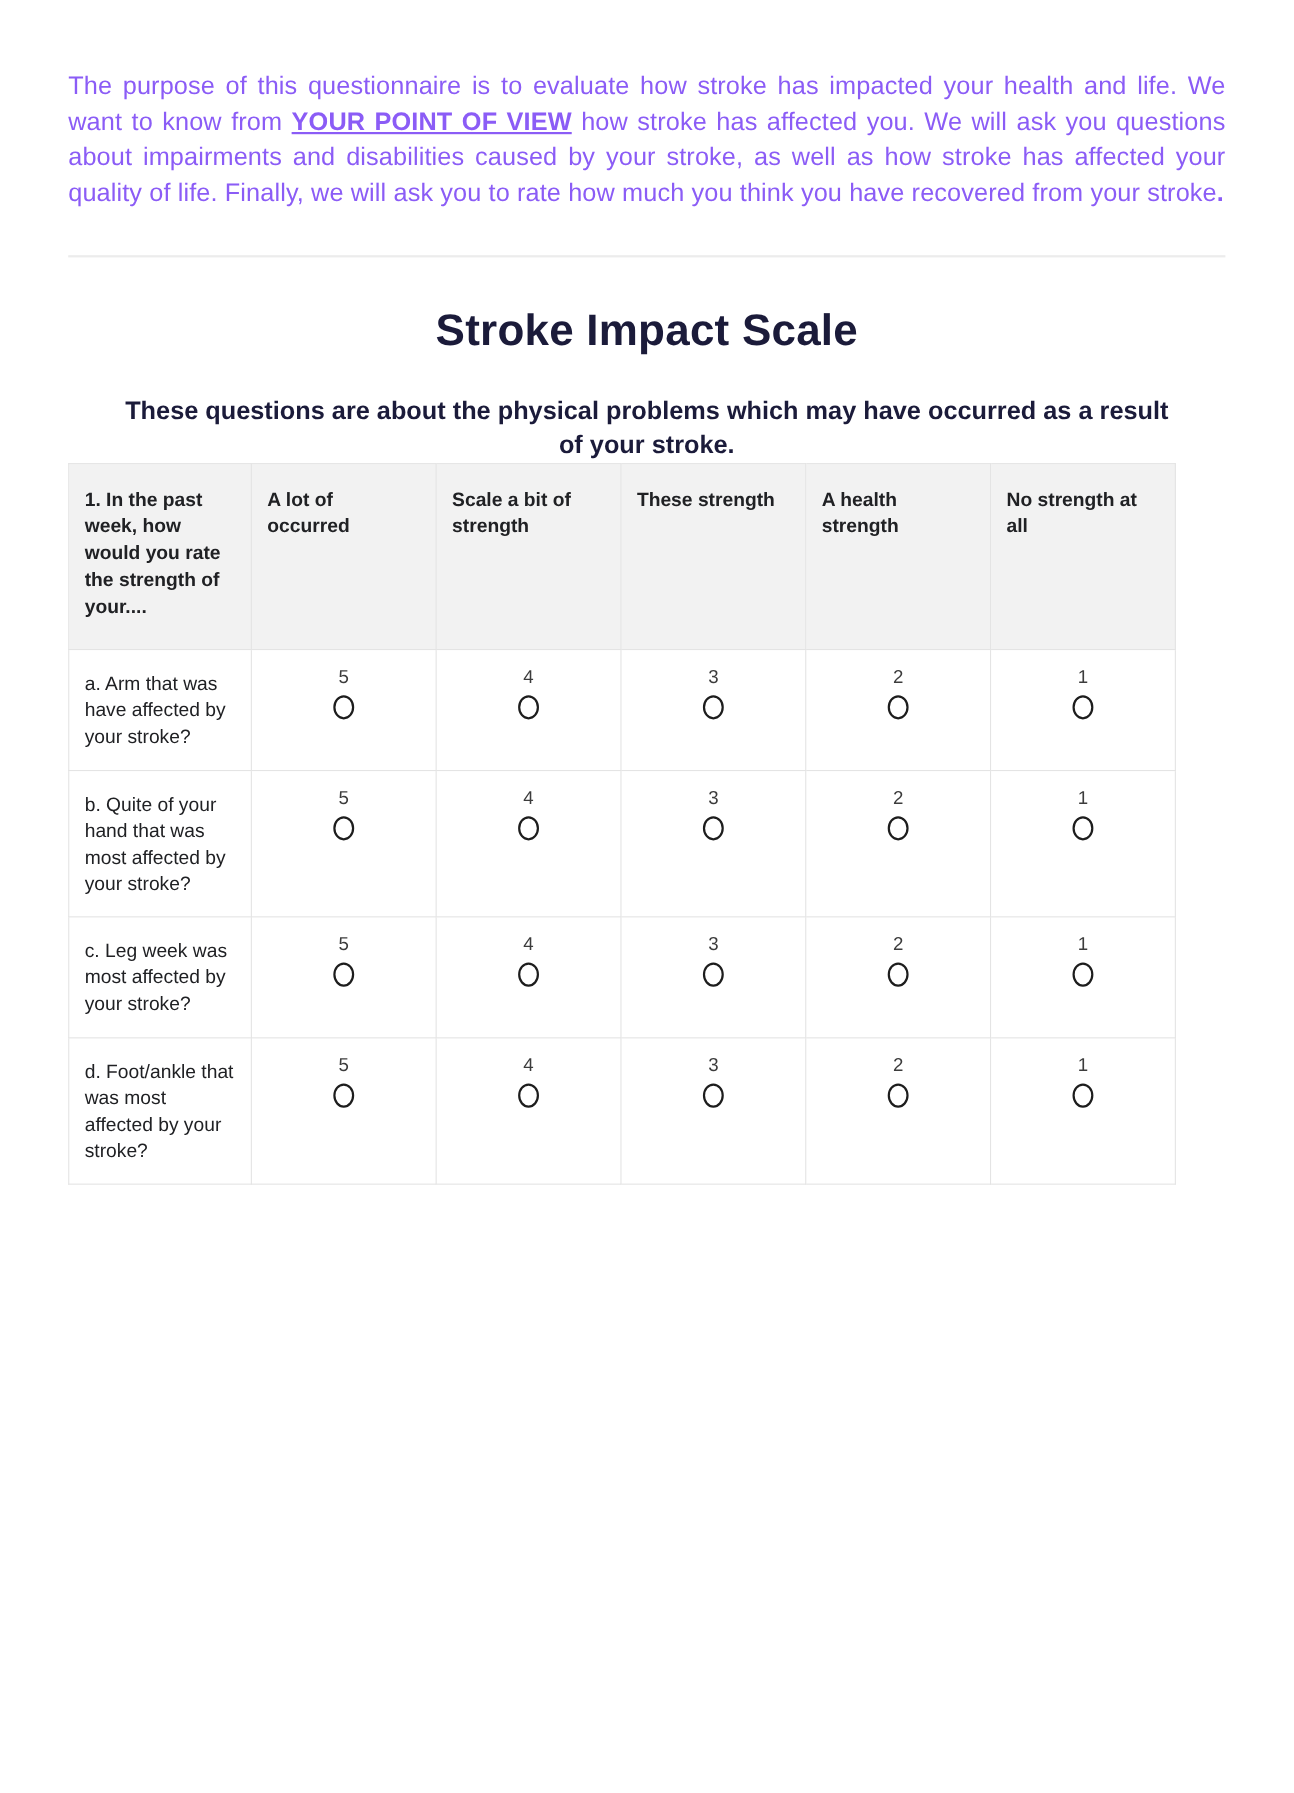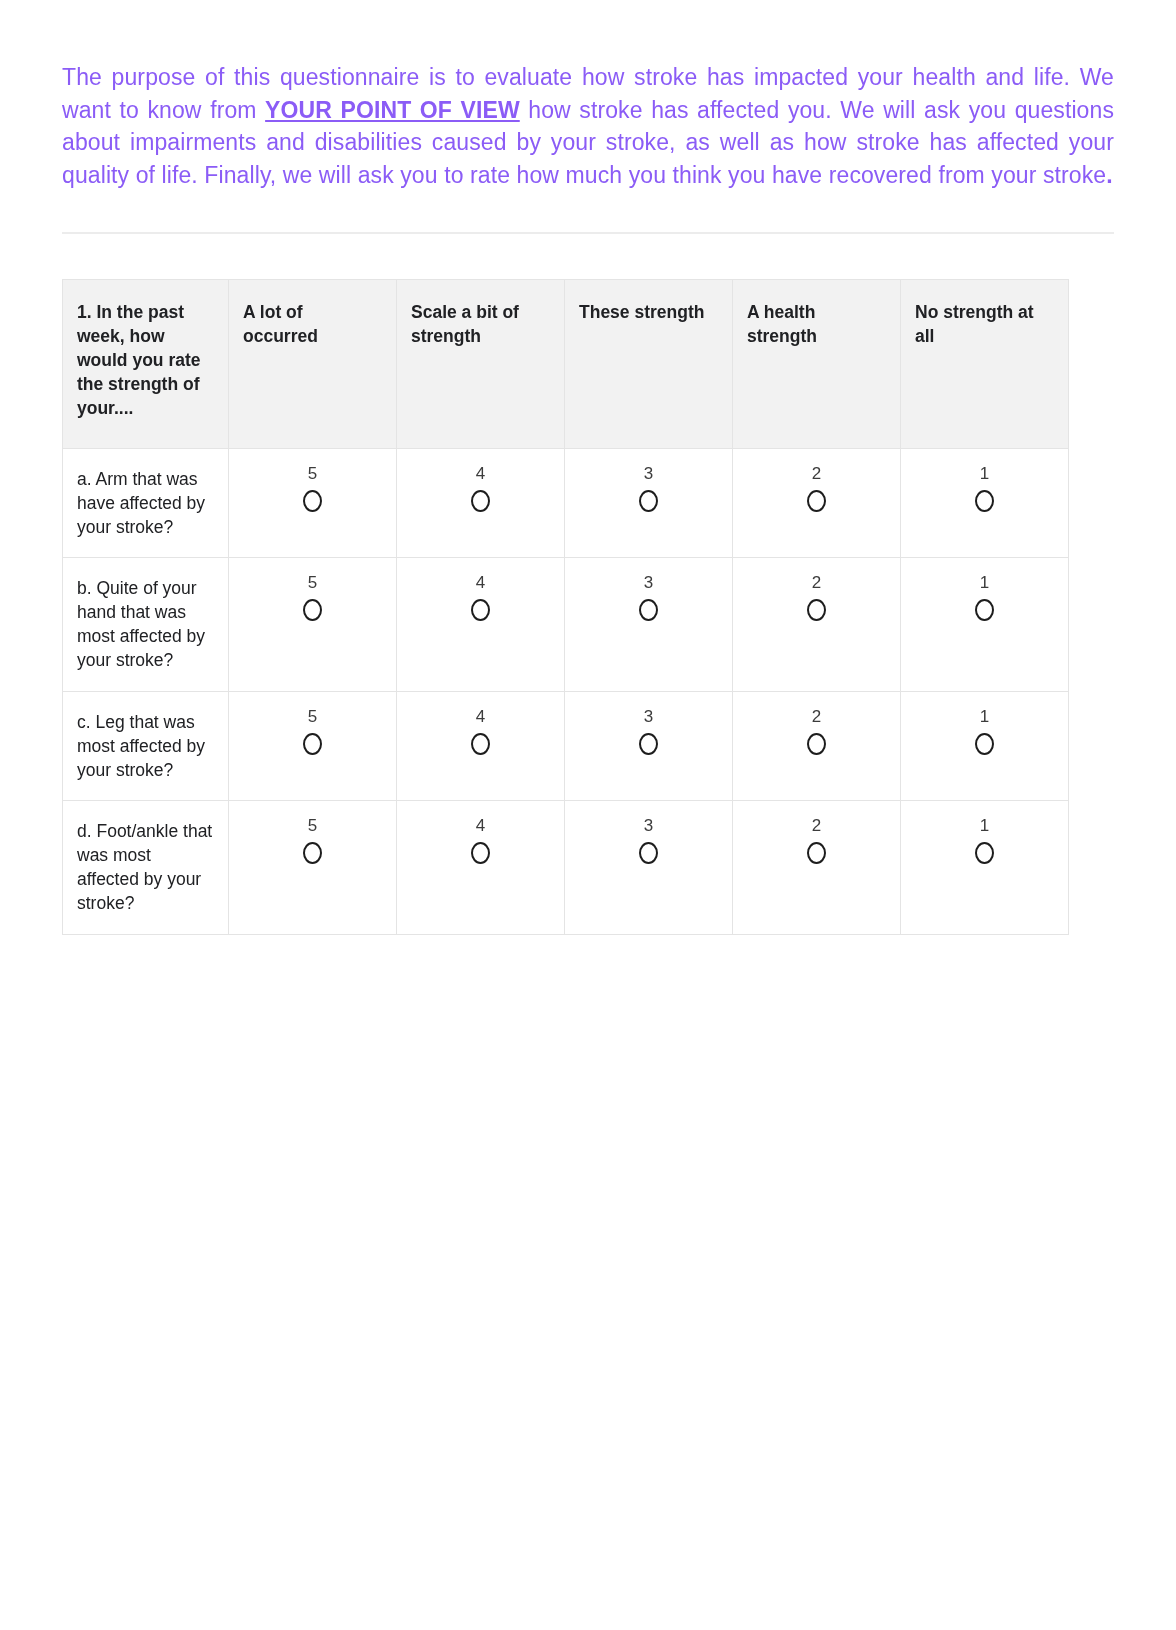--- a/index.html
+++ b/index.html
@@ -62,21 +62,20 @@
     text-align: center;
     font-size: 23px;
     font-weight: bold;
     line-height: 1.38;
     color: #1b1b3a;
     max-width: 960px;
   }
 
   
   .grid-wrap {
-    margin-top: 45px;
   }
   table.grid {
     border-collapse: collapse;
     width: 1006px;
     table-layout: fixed;
     font-size: 0;
   }
   table.grid col.c-label { width: 166px; }
   table.grid col.c-opt   { width: 168px; }
 
@@ -144,21 +143,23 @@
 </style>
 </head>
 <body>
 
 <div class="page">
 
   <p class="intro"><span>The purpose of this questionnaire is to evaluate how stroke has impacted your health and life. We want to know from </span><span class="emph">YOUR POINT OF VIEW</span><span> how stroke has affected you. We will ask you questions about impairments and disabilities caused by your stroke, as well as how stroke has affected your quality of life. Finally, we will ask you to rate how much you think you have recovered from your stroke</span><span class="tail">.</span></p>
 
   <hr class="divider">
 
-
+  <h1 class="form-title">Stroke Impact Scale</h1>
+
+  <h2 class="form-subtitle">These questions are about the physical problems which may have occurred as a result of your stroke.</h2>
 
   <div class="grid-wrap">
     <table class="grid">
       <colgroup>
         <col class="c-label">
         <col class="c-opt">
           <col class="c-opt">
           <col class="c-opt">
           <col class="c-opt">
           <col class="c-opt">
@@ -254,21 +255,21 @@
           <td class="optcell">
             <div class="optwrap">
               <span class="opt-num">1</span>
               <span class="radio"></span>
             </div>
           </td>
         </tr>
 
         <tr class="r-c">
           <td class="rowlabel">
-            <div class="rl">c. Leg that was most affected by your stroke?</div>
+            <div class="rl">c. Leg week was most affected by your stroke?</div>
           </td>
           <td class="optcell">
             <div class="optwrap">
               <span class="opt-num">5</span>
               <span class="radio"></span>
             </div>
           </td>
           <td class="optcell">
             <div class="optwrap">
               <span class="opt-num">4</span>

